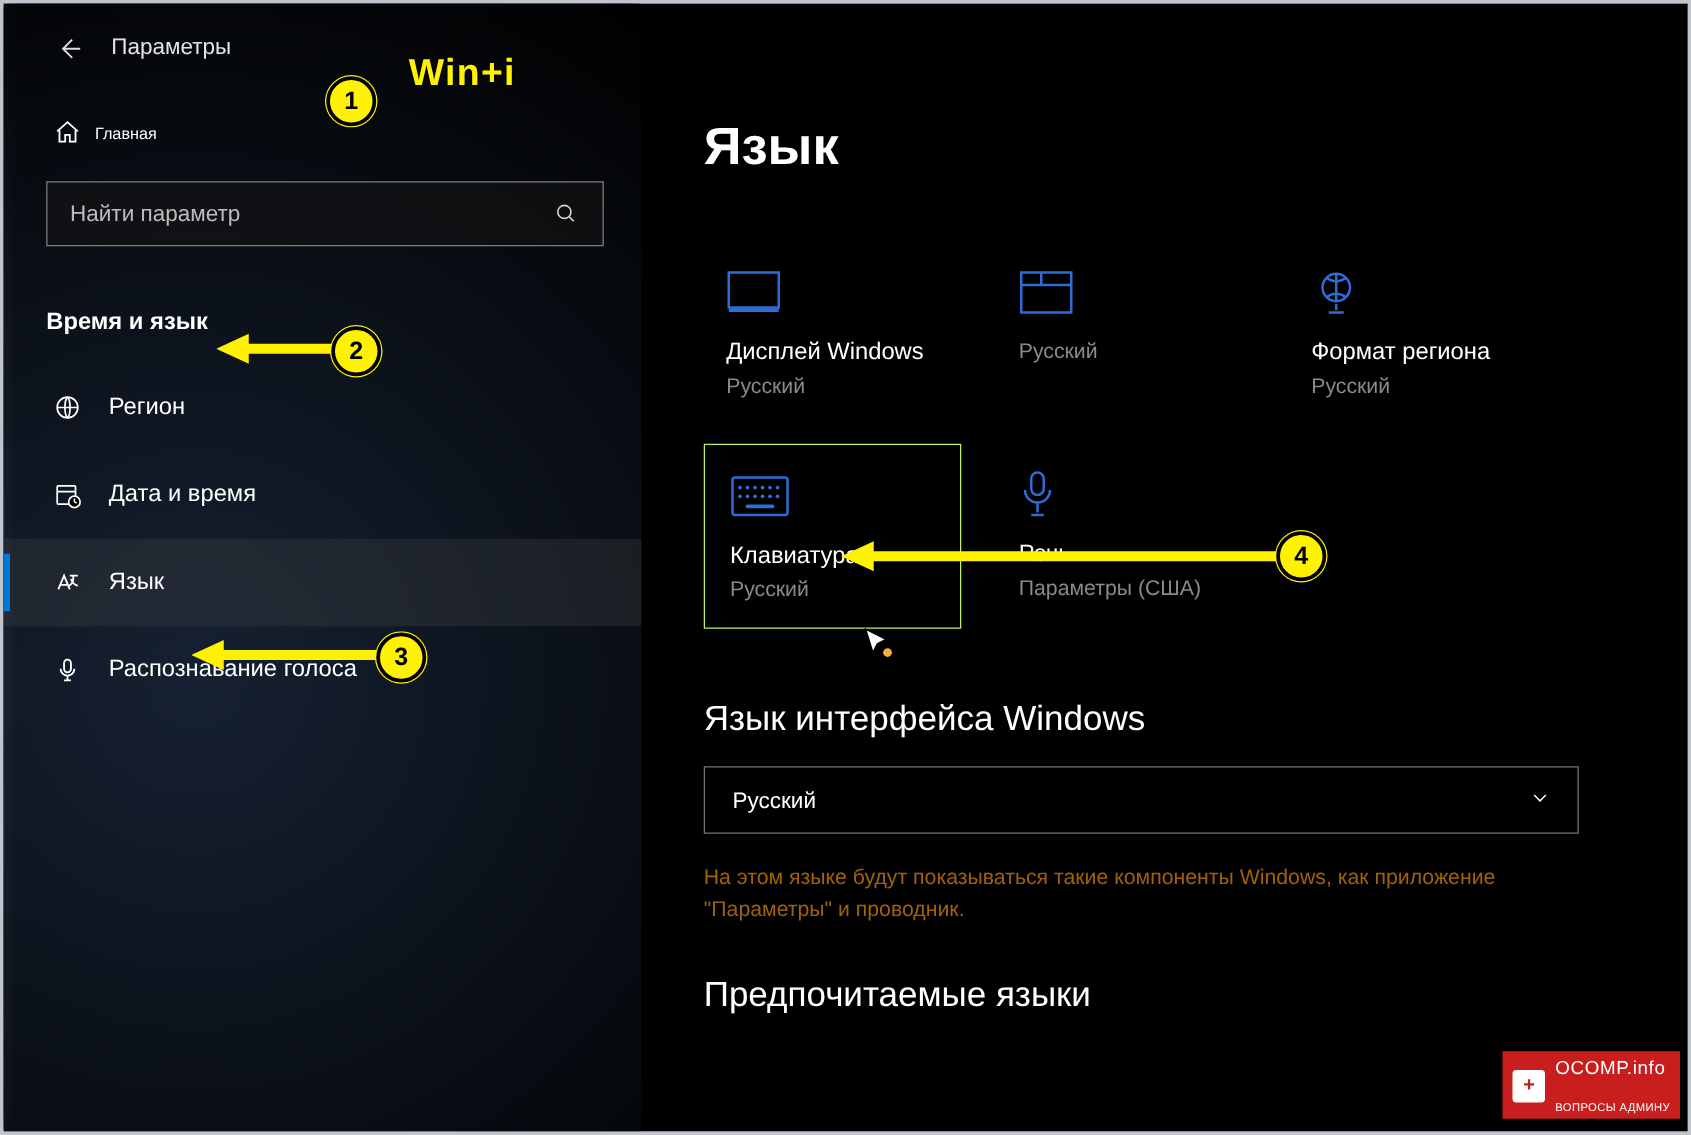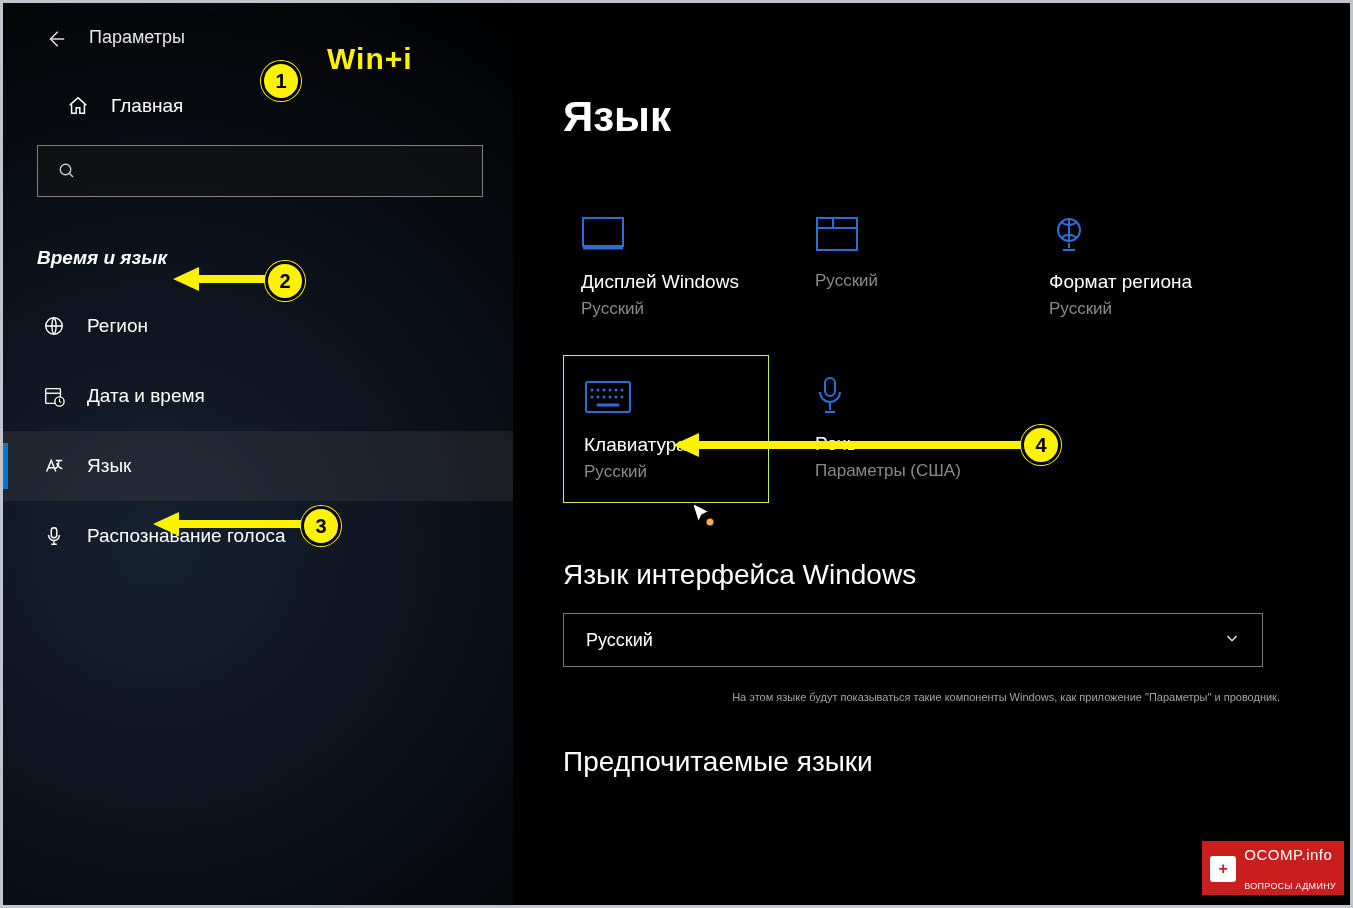--- a/index.html
+++ b/index.html
@@ -27,23 +27,23 @@
   .sidebar-top {
     display: flex;
     align-items: flex-start;
     gap: 22px;
     padding: 14px 0 20px 40px;
   }
   .back-btn { width: 24px; height: 24px; display:flex; align-items:center; justify-content:center; cursor:pointer; }
   .app-title { font-size: 18px; font-weight: 400; color:#e4e4e4; }
 
   .home-row {
-    display: flex; align-items: center; gap: 22px;
+    display: flex; align-items: center; gap: 11px;
     padding: 24px 0 24px 40px;
-    font-size: 19px; font-weight: 400; margin-left: 24px;
+    font-size: 13px; font-weight: 400;
   }
   .icon { width: 22px; height:22px; display:flex; align-items:center; justify-content:center; color:#fff; flex-shrink:0; }
 
   .search-box {
     margin: 4px 30px 28px 34px;
     border: 1px solid #7e7e7e;
     background: rgba(20,20,20,0.6);
     display:flex; align-items:center;
     height: 52px;
     padding: 0 18px;
@@ -52,21 +52,20 @@
     flex:1; background:transparent; border:none; outline:none;
     color:#d0d0d0; font-size:18px;
   }
   .search-box input::placeholder { color:#bdbdbd; }
   .search-box .icon { color:#cfcfcf; }
 
   .section-title {
     padding: 22px 0 22px 34px;
     font-size: 19px;
     font-weight: 600;
-    font-style: italic;
   }
 
   .nav-item {
     display:flex; align-items:center; gap: 22px;
     padding: 24px 0 24px 40px;
     font-size: 19px; font-weight:400;
     cursor:pointer;
     position:relative;
   }
   .nav-item.active::before {
@@ -92,21 +91,21 @@
   .tile-title { font-size:19px; font-weight:400; color:#fff; margin-bottom:6px; }
   .tile-sub { font-size:17px; color:#8a8a8a; }
 
   .sect-h2 { font-size:28px; font-weight:400; margin-bottom:22px; }
   .dropdown {
     width: 700px; height:54px; border:1px solid #777;
     display:flex; align-items:center; justify-content:space-between;
     padding: 0 22px; font-size:18px; cursor:pointer;
     margin-bottom:22px;
   }
-  .desc { font-size:11px; color:#a3a3a3; line-height:1.5; margin-bottom:40px; max-width:740px;text-align:right; }
+  .desc { font-size:17px; color:#a16207; line-height:1.5; margin-bottom:40px; max-width:740px; }
 
   
   .marker {
     position:absolute; width:40px; height:40px; border-radius:50%;
     background:#fff200; border:3px solid #000;
     display:flex; align-items:center; justify-content:center;
     font-weight:700; font-size:20px; color:#000; z-index:50;
     box-shadow:0 0 0 1px #fff200;
   }
   .note {
@@ -149,20 +148,21 @@
       <span class="icon">
         <svg width="22" height="22" viewBox="0 0 24 24" fill="none" stroke="#fff" stroke-width="1.6">
             <path d="M3 11l9-8 9 8"></path>
             <path d="M5 10v10h5v-6h4v6h5V10"></path>
           </svg>
       </span>
       <span>Главная</span>
     </div>
 
     <div class="search-box">
+      <input type="text" placeholder="Найти параметр" style="">
       <span class="icon">
         <svg width="18" height="18" viewBox="0 0 24 24" fill="none" stroke="#cfcfcf" stroke-width="1.8">
             <circle cx="10" cy="10" r="7"></circle>
             <line x1="20" y1="20" x2="15" y2="15"></line>
           </svg>
       </span>
     </div>
 
     <div class="section-title">Время и язык</div>
 

